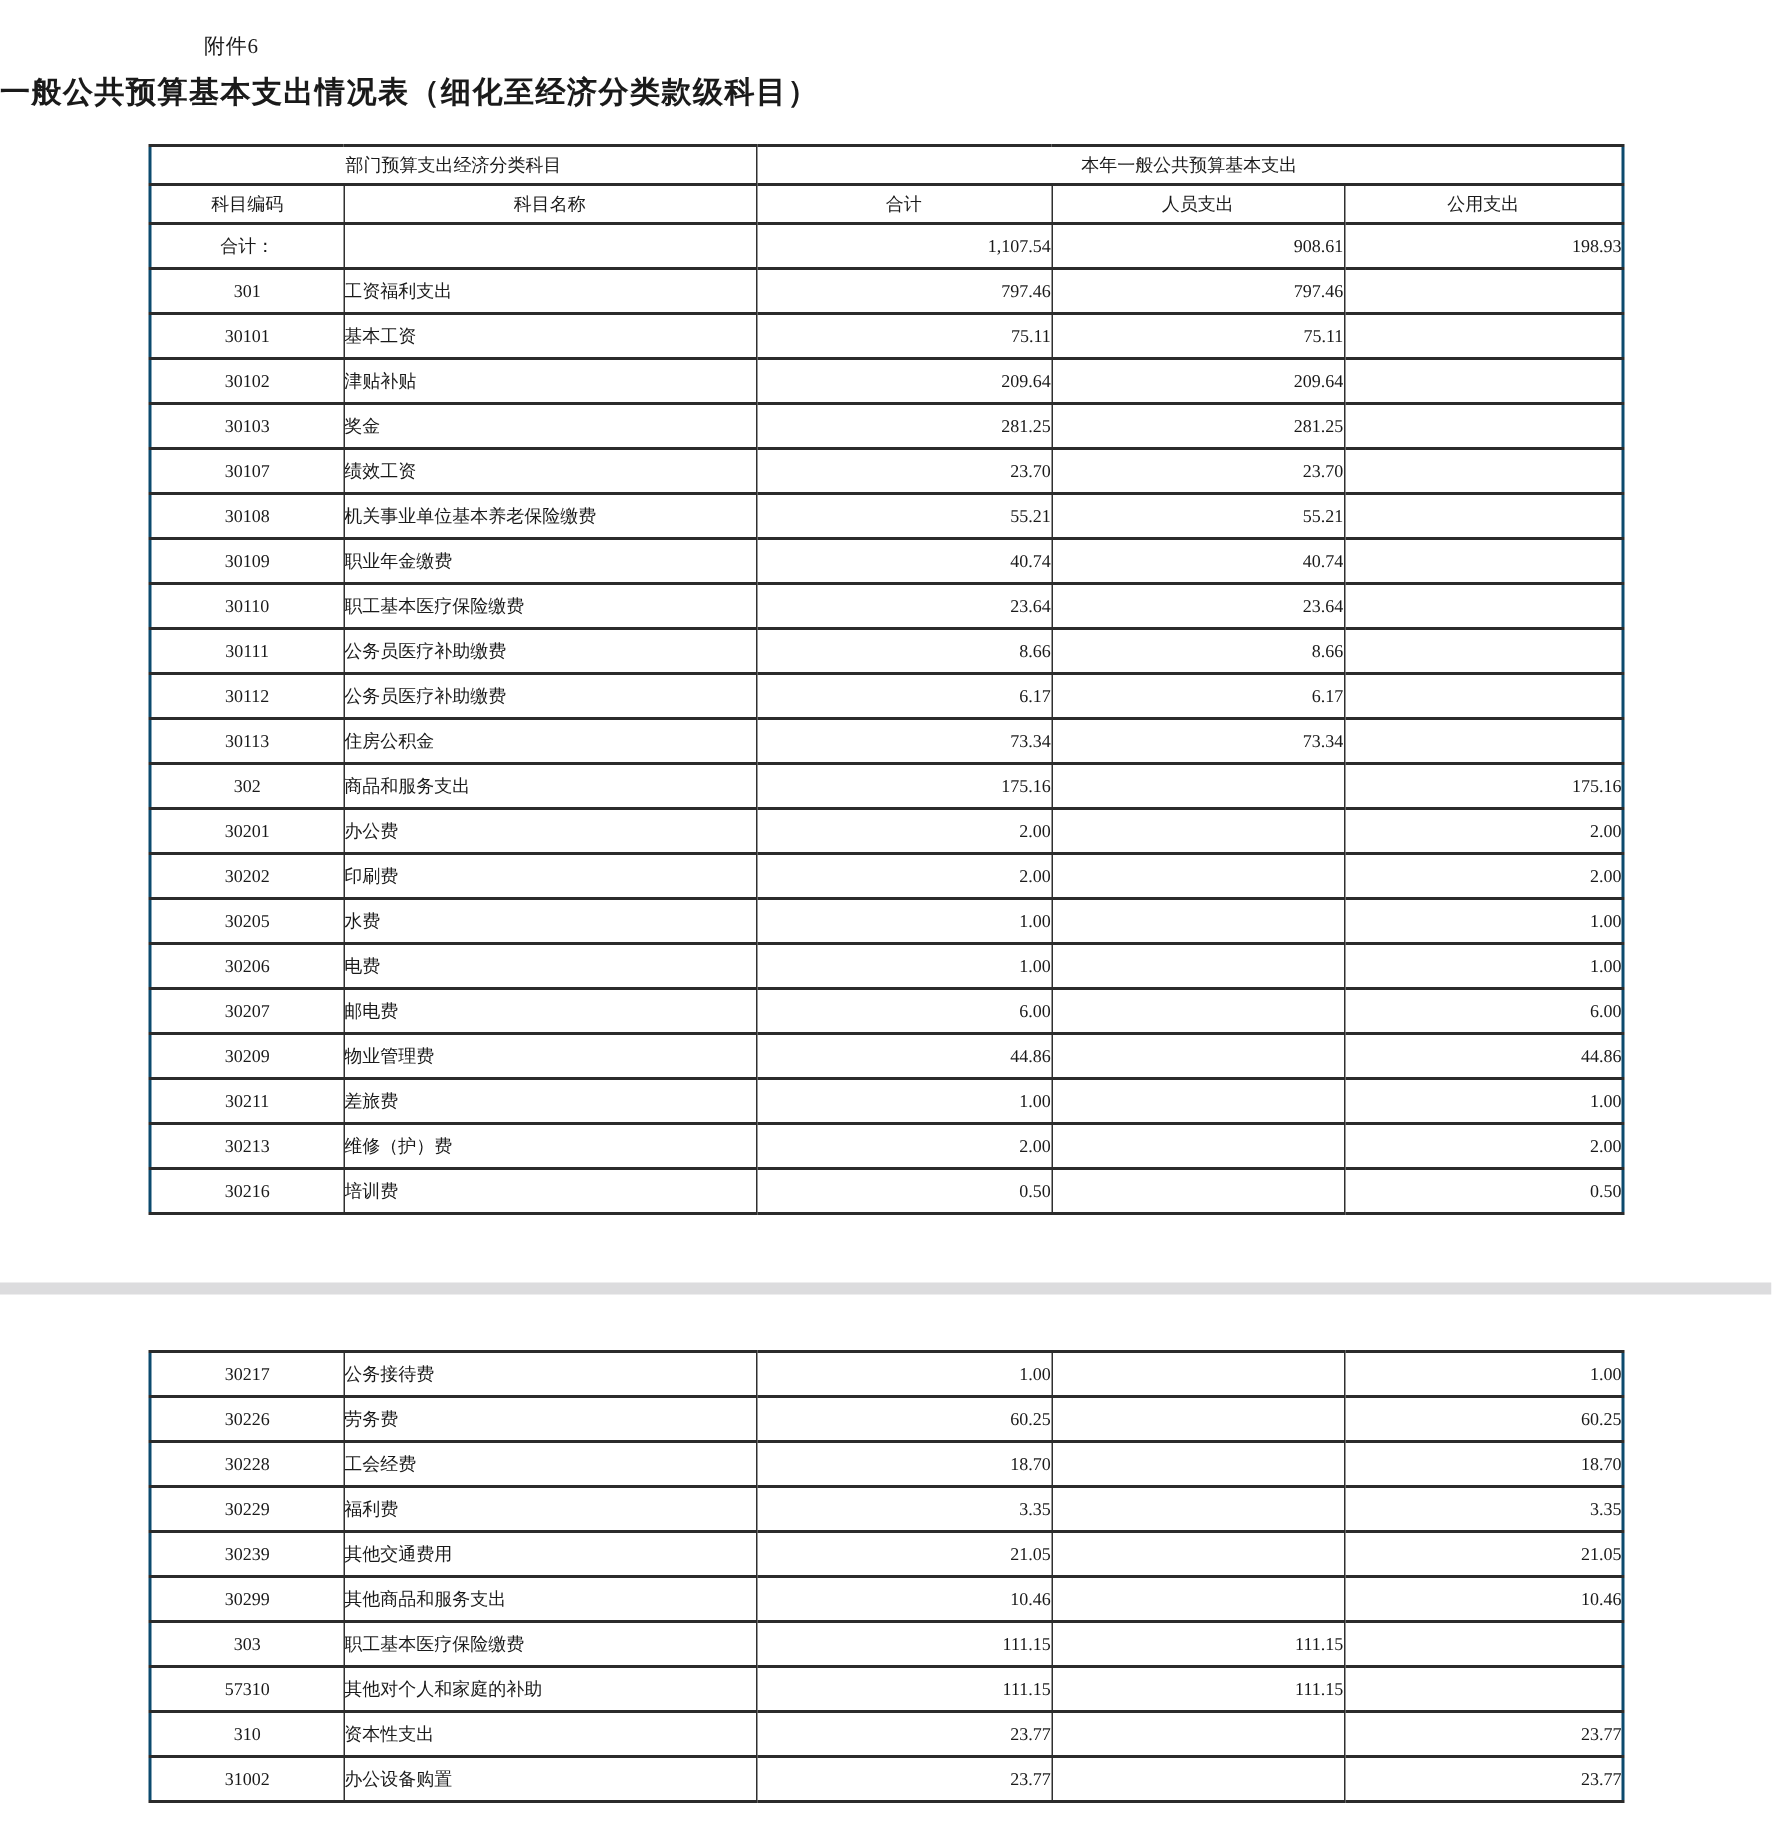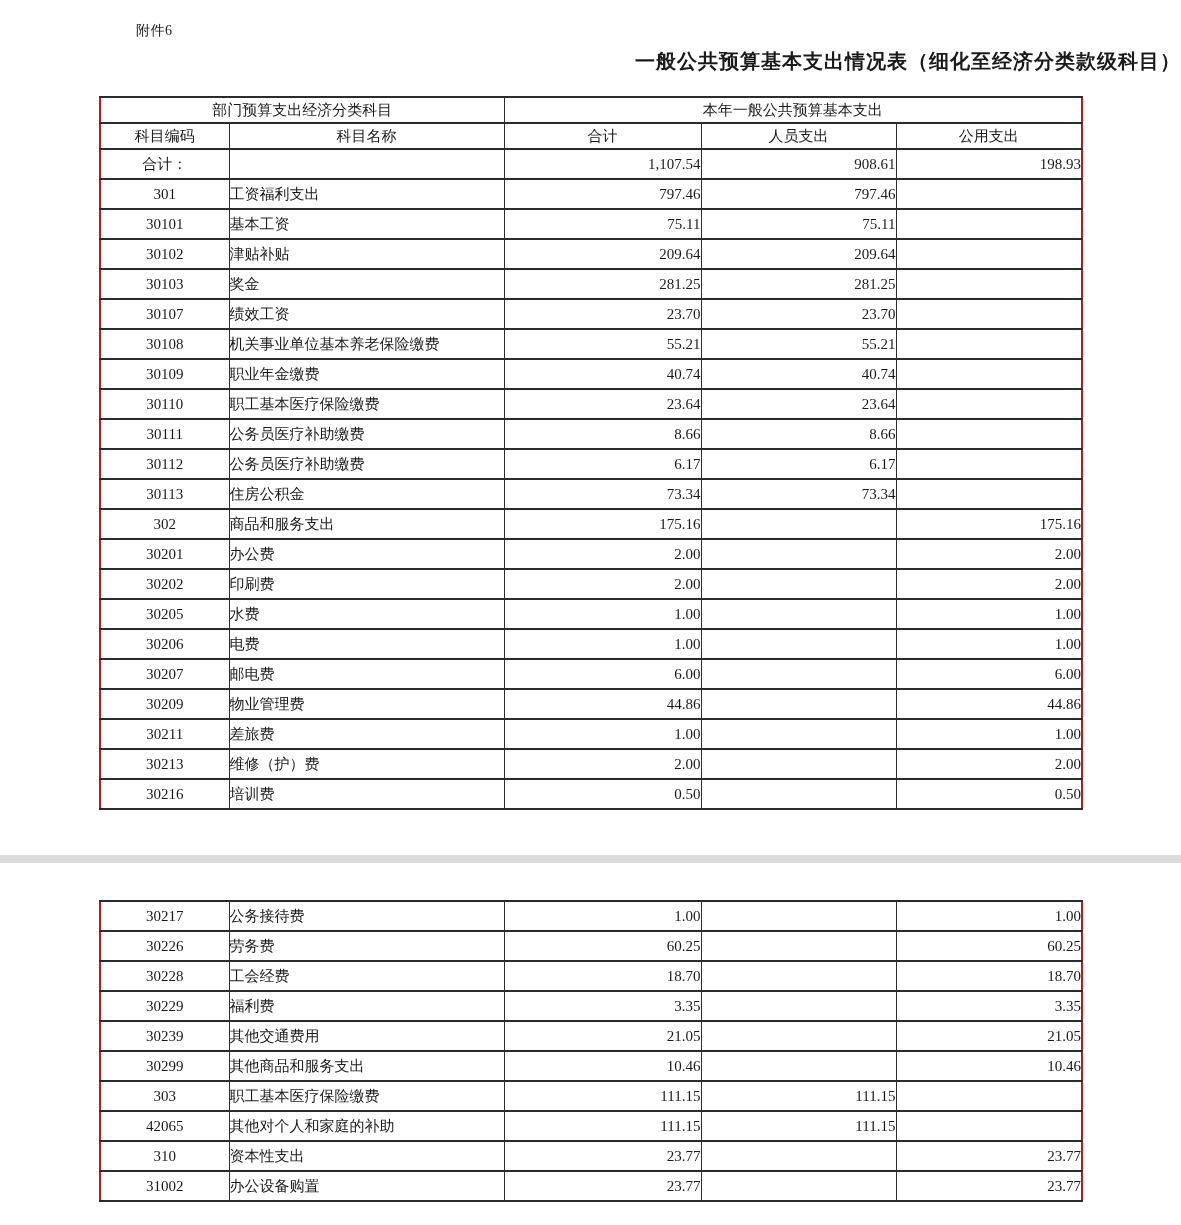--- a/index.html
+++ b/index.html
@@ -20,42 +20,42 @@
     top: 22px;
     font-size: 14px;
     letter-spacing: 0.5px;
     padding-left: 36px;
   }
   .doc-title {
     position: absolute;
     left: 0;
     top: 48px;
     width: 1181px;
-    text-align: right;
+    text-align: left;
     font-size: 20px;
     font-weight: bold;
     letter-spacing: 1px;
   }
   .unit-note {
     position: absolute;
     left: 0;
     top: 77px;
     width: 1083px;
     text-align: right;
     font-size: 13px;
     margin-top: 48px;
   }
   table.budget {
     position: absolute;
     left: 99px;
     width: 982px;
     border-collapse: collapse;
     table-layout: fixed;
-    border: 2px solid #b91c1c;
-    font-size: 15px;
+    border: 2px solid #0c4a6e;
+    font-size: 12px;
   }
   table.budget th, table.budget td {
     border-left: 1px solid #2f2f2f;
     border-right: 1px solid #2f2f2f;
     border-top: 2px solid #2b2b2b;
     border-bottom: 2px solid #2b2b2b;
     vertical-align: middle;
     overflow: hidden;
     white-space: nowrap;
     background: #ffffff;
@@ -327,21 +327,21 @@
         <td class="col-num col-last">10.46</td>
       </tr>
       <tr>
         <td class="col-code">303</td>
         <td class="col-name">职工基本医疗保险缴费</td>
         <td class="col-num">111.15</td>
         <td class="col-num">111.15</td>
         <td class="col-num col-last"></td>
       </tr>
       <tr>
-        <td class="col-code">42065</td>
+        <td class="col-code">57310</td>
         <td class="col-name">其他对个人和家庭的补助</td>
         <td class="col-num">111.15</td>
         <td class="col-num">111.15</td>
         <td class="col-num col-last"></td>
       </tr>
       <tr>
         <td class="col-code">310</td>
         <td class="col-name">资本性支出</td>
         <td class="col-num">23.77</td>
         <td class="col-num"></td>

